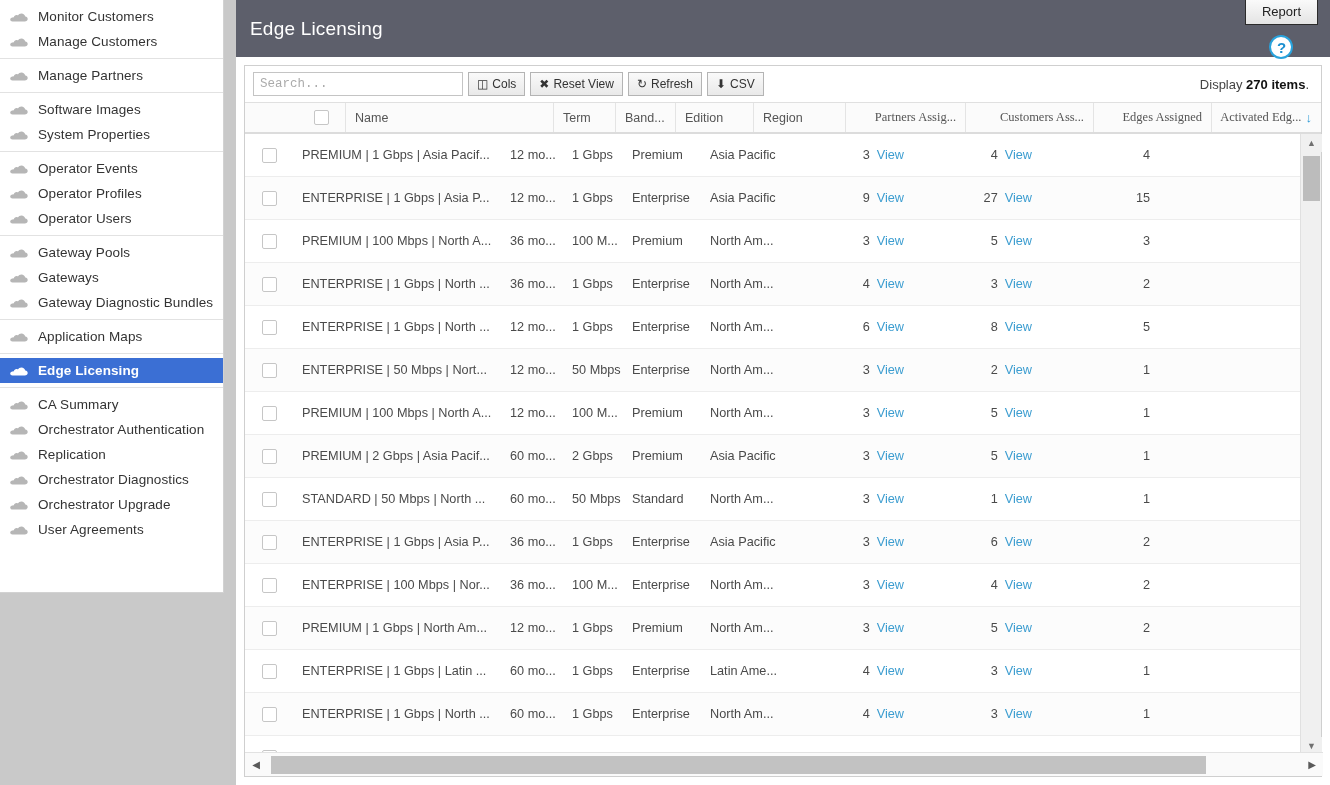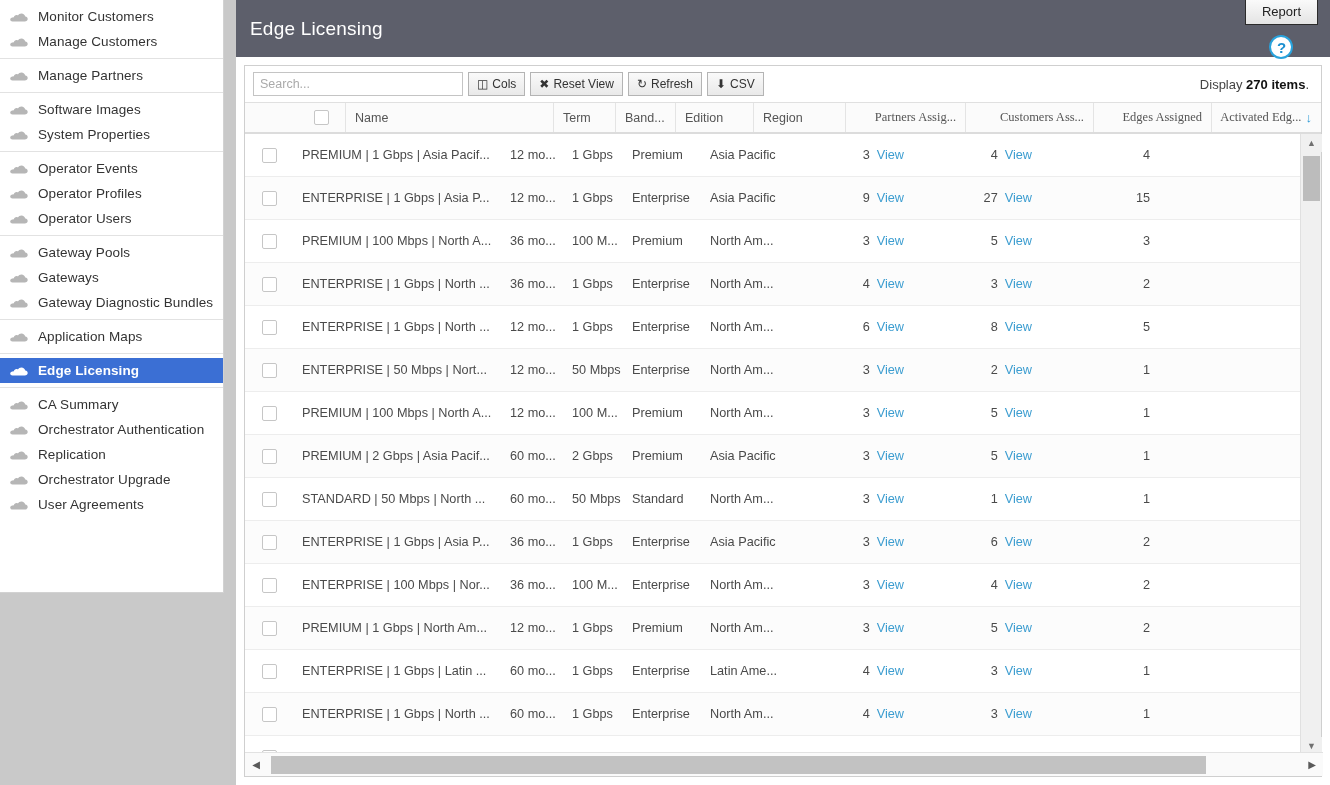--- a/index.html
+++ b/index.html
@@ -70,21 +70,21 @@
     border-top: 1px solid #cfcfcf;
   }
   .toolbar {
     height: 37px; display: flex; align-items: center;
     padding: 0 8px; border-bottom: 1px solid #e0e0e0;
   }
   .search-input {
     width: 210px; height: 24px;
     border: 1px solid #c4c4c4; padding: 0 6px;
     font-size: 12.5px; color: #000000; outline: none;
-    font-family: Liberation Sans, sans-serif; background: #fff;
+    font-family: Liberation Mono, monospace; background: #fff;
   }
   .search-input::placeholder { color: #aaaaaa; }
   .tbtn {
     height: 24px; margin-left: 5px;
     background: linear-gradient(#fafafa, #e9e9e9);
     border: 1px solid #b4b4b4; color: #333;
     font-size: 12px; padding: 0 8px; cursor: pointer;
     display: inline-flex; align-items: center; gap: 4px;
     font-family: inherit; white-space: nowrap;
   }
@@ -313,20 +313,28 @@
           </span>
           <span class="nav-label">Orchestrator Authentication</span>
         </div>
         <div class="nav-item">
           <span class="cloud">
             <svg width="18" height="11" viewBox="0 0 18 11">
               <path d="M3.6 10.6h11.2c1.7 0 2.9-1.1 2.9-2.5 0-1.3-1-2.4-2.4-2.5-.3-1.8-1.9-3.2-3.9-3.2-1.5 0-2.8.8-3.5 2-.4-.3-.9-.4-1.4-.4-1.3 0-2.4 1-2.6 2.2C1.3 6.4.2 7.4.2 8.6c0 1.1 1 2 2.3 2z" fill="#b6b6b6"></path>
             </svg>
           </span>
           <span class="nav-label">Replication</span>
+        </div>
+        <div class="nav-item">
+          <span class="cloud">
+            <svg width="18" height="11" viewBox="0 0 18 11">
+              <path d="M3.6 10.6h11.2c1.7 0 2.9-1.1 2.9-2.5 0-1.3-1-2.4-2.4-2.5-.3-1.8-1.9-3.2-3.9-3.2-1.5 0-2.8.8-3.5 2-.4-.3-.9-.4-1.4-.4-1.3 0-2.4 1-2.6 2.2C1.3 6.4.2 7.4.2 8.6c0 1.1 1 2 2.3 2z" fill="#b6b6b6"></path>
+            </svg>
+          </span>
+          <span class="nav-label">Orchestrator Diagnostics</span>
         </div>
         <div class="nav-item">
           <span class="cloud">
             <svg width="18" height="11" viewBox="0 0 18 11">
               <path d="M3.6 10.6h11.2c1.7 0 2.9-1.1 2.9-2.5 0-1.3-1-2.4-2.4-2.5-.3-1.8-1.9-3.2-3.9-3.2-1.5 0-2.8.8-3.5 2-.4-.3-.9-.4-1.4-.4-1.3 0-2.4 1-2.6 2.2C1.3 6.4.2 7.4.2 8.6c0 1.1 1 2 2.3 2z" fill="#b6b6b6"></path>
             </svg>
           </span>
           <span class="nav-label">Orchestrator Upgrade</span>
         </div>
         <div class="nav-item">

